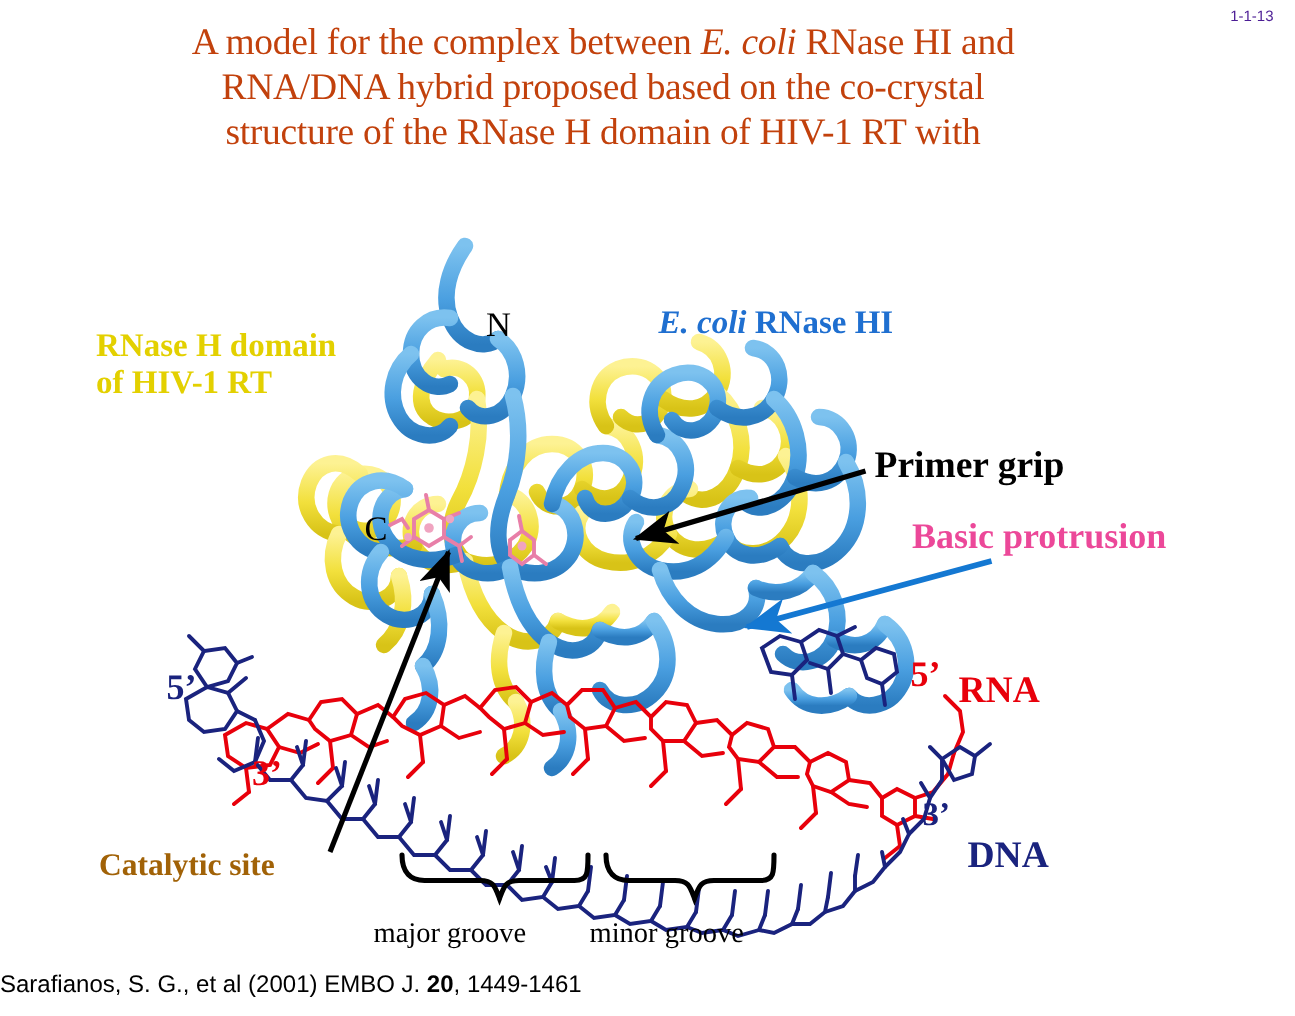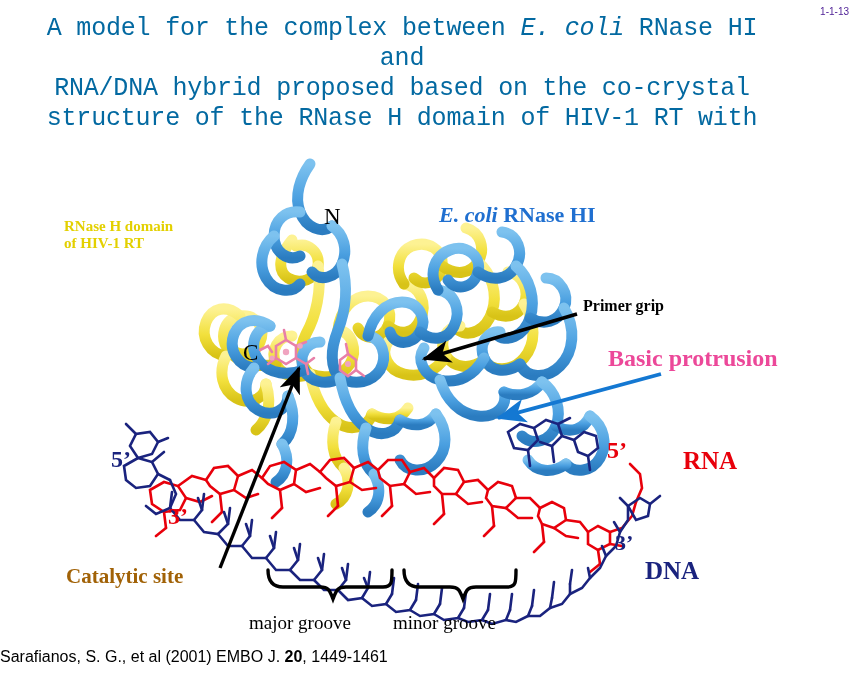--- a/index.html
+++ b/index.html
@@ -26,24 +26,24 @@
     letter-spacing: 0px;
     white-space: nowrap;
   }
   
   #title-block {
     position: absolute;
     top: 14px;
     left: 22px;
     width: 760px;
     text-align: center;
-    font-family: Liberation Mono, monospace;
+    font-family: Liberation Serif, serif;
     font-size: 25px;
     line-height: 30px;
-    color: #0369a1;
+    color: #c2410c;
     font-weight: normal;
     letter-spacing: -0.2px;
   }
   #title-block .ital { font-style: italic; }
   
   #figure {
     position: absolute;
     left: 0;
     top: 150px;
     width: 863px;
@@ -55,48 +55,47 @@
     position: absolute;
     font-family: "Liberation Serif", serif;
     font-weight: bold;
     white-space: nowrap;
     line-height: 1.12;
   }
   
   #label-hiv-domain {
     left: 64px; top: 218px;
     color: #e3d000;
-    font-size: 15px;
+    font-size: 22px;
   }
   #label-ecoli {
     left: 439px; top: 203px;
     font-size: 22px;
     color: #1f6fd0;
   }
   #label-ecoli .sp { font-style: italic; }
   #label-primer-grip {
     left: 583px; top: 297px;
-    font-size: 16px;
+    font-size: 25px;
     color: #000000;
   }
   #label-basic-protrusion {
     left: 608px; top: 345px;
     font-size: 24px;
     color: #ec4899;
   }
   #label-catalytic-site {
     left: 66px; top: 565px;
     font-size: 21px;
     color: #a16207;
   }
   #label-rna {
     left: 639px; top: 447px;
     font-size: 25px;
     color: #e8000b;
-    margin-left: 44px;
   }
   #label-dna {
     left: 645px; top: 557px;
     font-size: 25px;
     color: #1a237e;
   }
   #label-five-prime-right {
     left: 607px; top: 437px;
     font-size: 24px;
     color: #e8000b;

